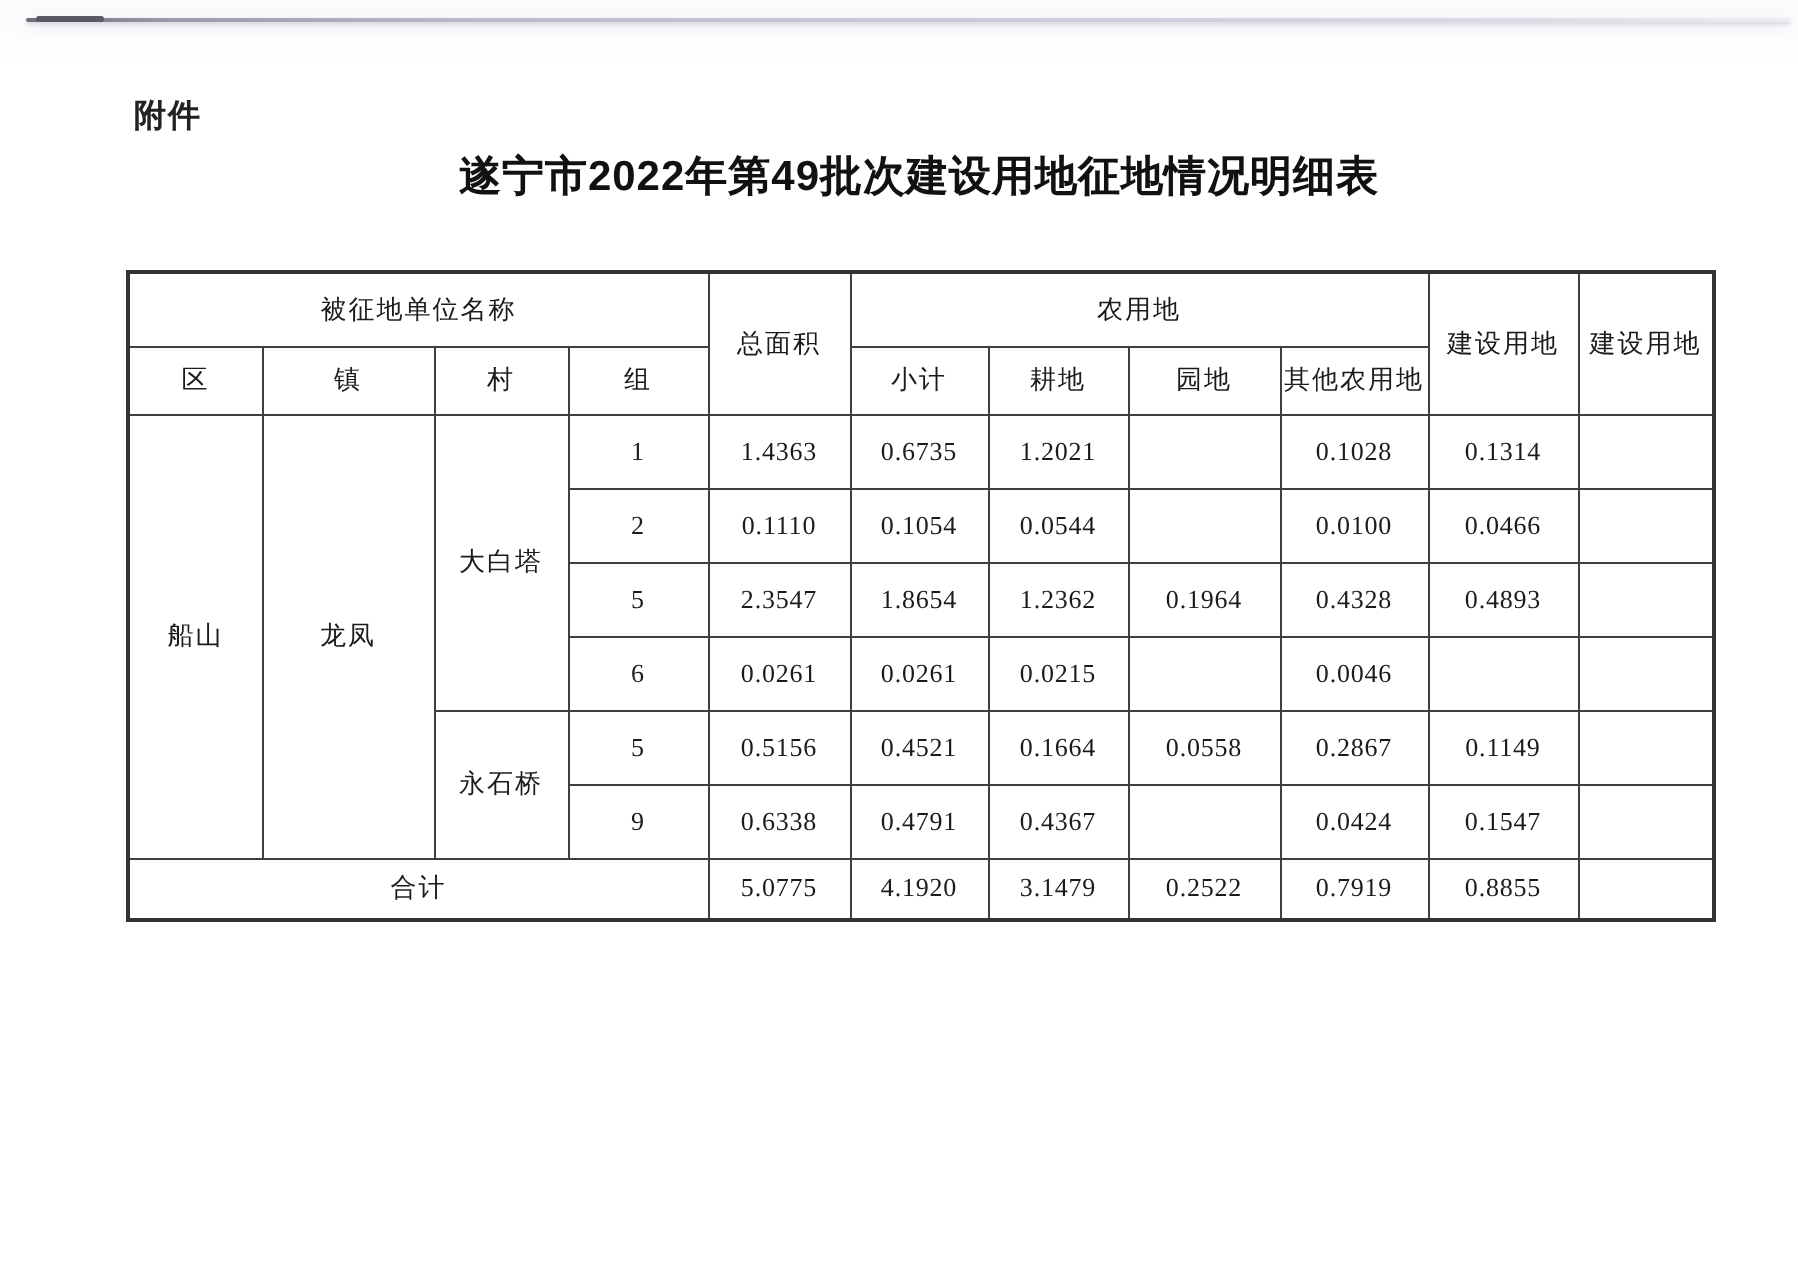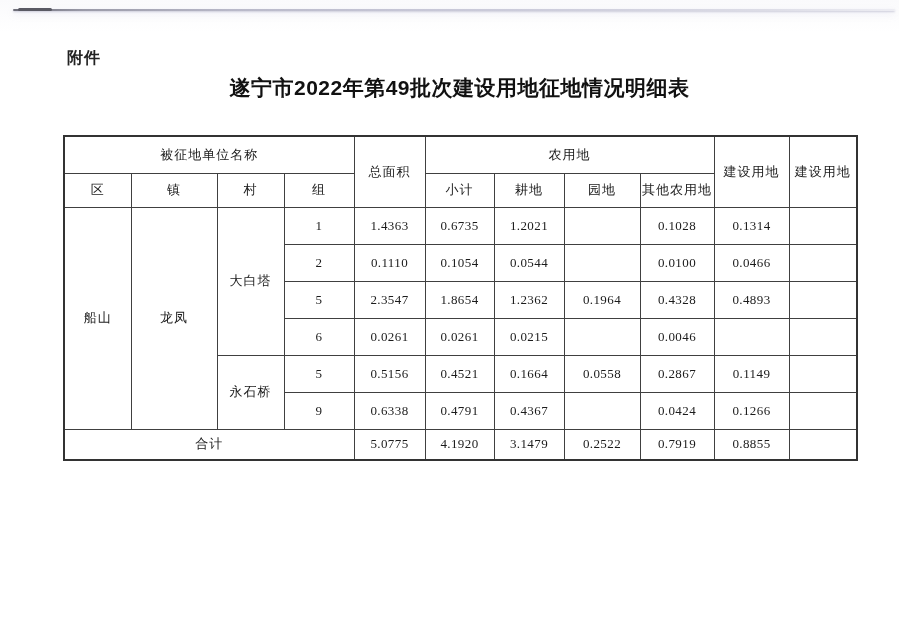--- a/index.html
+++ b/index.html
@@ -153,21 +153,21 @@
         <td class="num">0.1149</td>
         <td class="num"></td>
       </tr>
       <tr class="r-d">
         <td class="num">9</td>
         <td class="num">0.6338</td>
         <td class="num">0.4791</td>
         <td class="num">0.4367</td>
         <td class="num"></td>
         <td class="num">0.0424</td>
-        <td class="num">0.1266</td>
+        <td class="num">0.1547</td>
         <td class="num"></td>
       </tr>
 
       <tr class="r-t">
         <td colspan="4" class="hdr">合计</td>
         <td class="num">5.0775</td>
         <td class="num">4.1920</td>
         <td class="num">3.1479</td>
         <td class="num">0.2522</td>
         <td class="num">0.7919</td>

